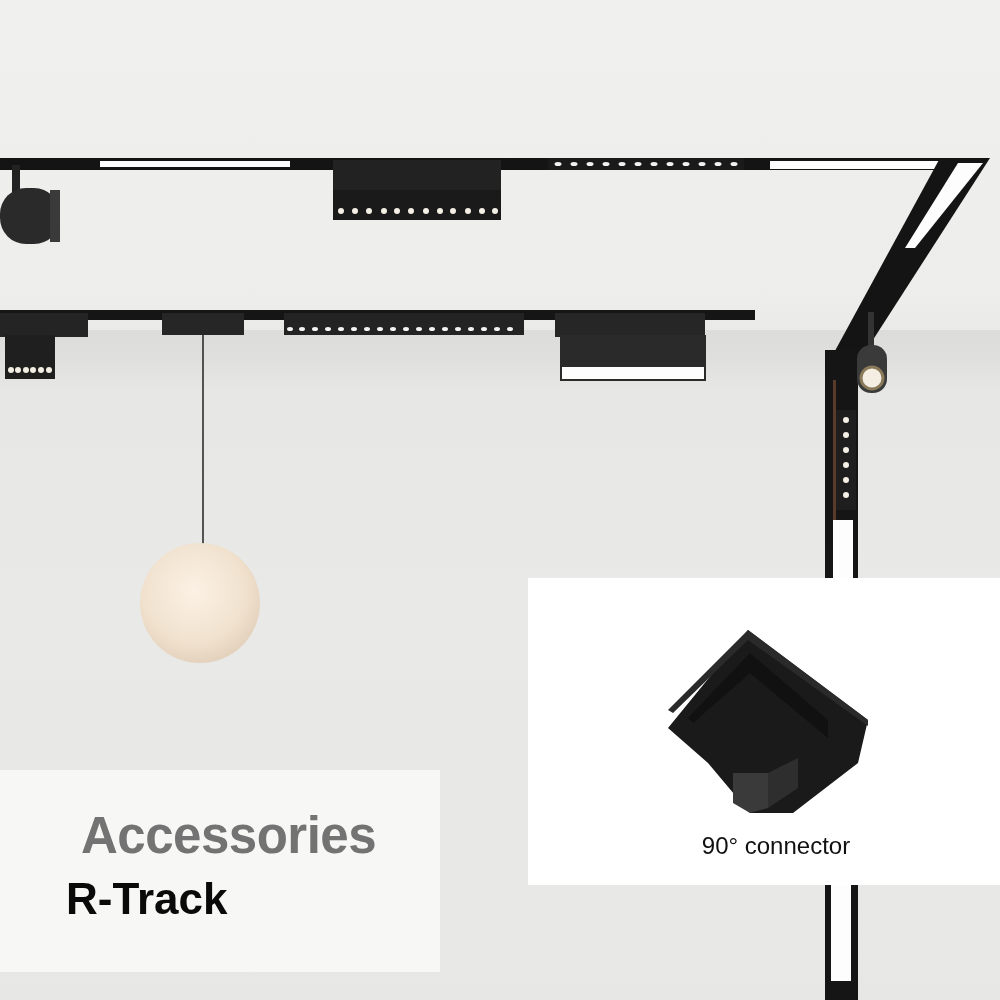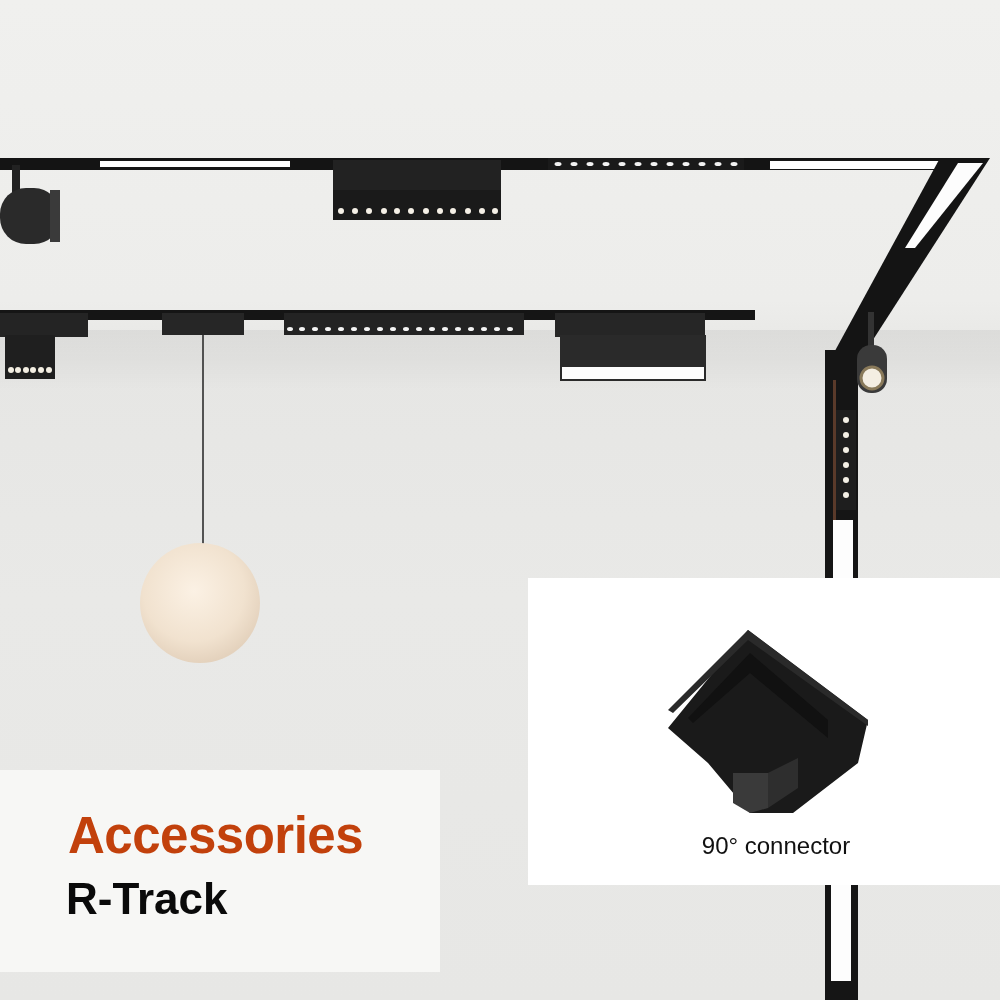--- a/index.html
+++ b/index.html
@@ -3,21 +3,21 @@
 <meta charset="utf-8">
 <style>
   html,body{margin:0;padding:0;}
   body{width:1000px;height:1000px;overflow:hidden;position:relative;
        background:linear-gradient(180deg,#f0f0ee 0%,#ededeb 30%,#e6e6e4 36%,#e9e9e7 60%,#e7e7e5 100%);
        font-family:"Liberation Sans",sans-serif;}
   .scene{position:absolute;left:0;top:0;width:1000px;height:1000px;}
   .ceiling-shadow{position:absolute;left:0;top:330px;width:1000px;height:60px;
        background:linear-gradient(180deg,rgba(0,0,0,0.06),rgba(0,0,0,0));}
   .title-panel{position:absolute;left:0;top:770px;width:440px;height:202px;background:#f7f7f5;}
-  .title-main{position:absolute;left:68px;top:810px;font-size:51px;font-weight:bold;color:#c2410c;letter-spacing:-0.5px;line-height:1;}
+  .title-main{position:absolute;left:81px;top:810px;font-size:51px;font-weight:bold;color:#737373;letter-spacing:-0.5px;line-height:1;}
   .title-sub{position:absolute;left:66px;top:877px;font-size:44px;font-weight:bold;color:#0a0a0a;line-height:1;}
   .product-card{position:absolute;left:528px;top:578px;width:472px;height:307px;background:#ffffff;}
   .product-label{position:absolute;left:0;top:254px;width:472px;text-align:center;font-size:24px;color:#111;margin-left:12px;}
 </style>
 </head>
 <body>
 
 <div class="scene">
   <div class="ceiling-shadow"></div>
 

